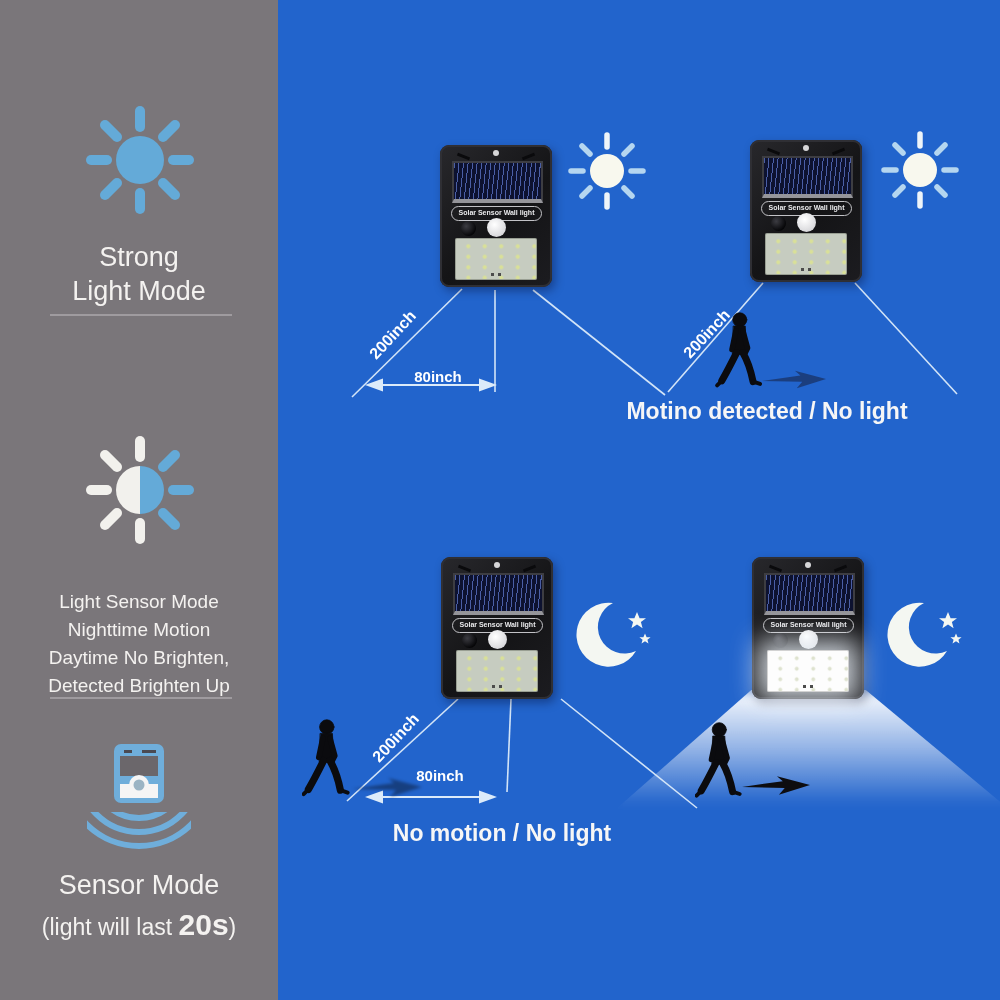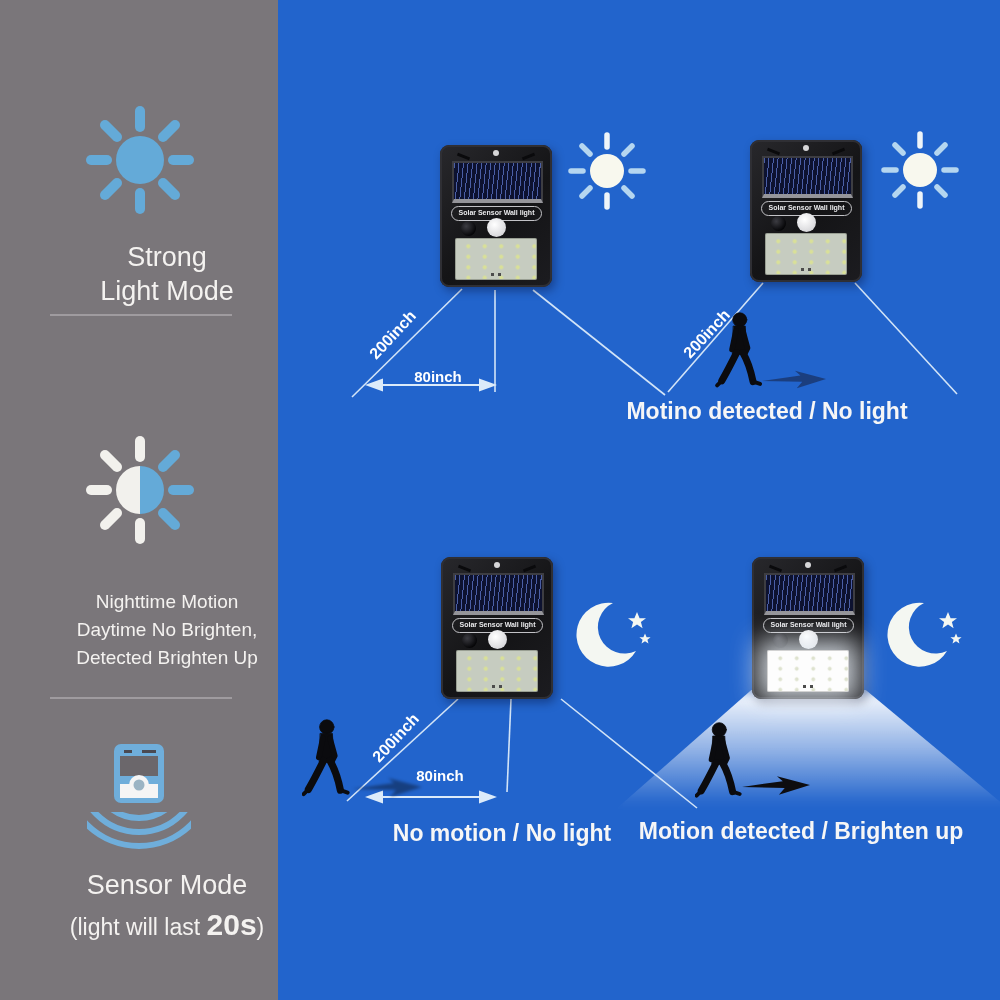--- a/index.html
+++ b/index.html
@@ -4,21 +4,21 @@
 <style>
   html,body { margin:0; padding:0; background:#222; }
   .stage {
     position:relative; width:1000px; height:1000px; overflow:hidden;
     background:#2264cc;
     font-family:"Liberation Sans", sans-serif;
   }
   
   .sidebar { position:absolute; left:0; top:0; width:278px; height:1000px; background:#7a767a; }
   .sb-icon { position:absolute; }
-  .sb-text { position:absolute; left:0; width:278px; text-align:center; color:#f4f2f0;padding-left:28px; }
+  .sb-text { position:absolute; left:0; width:278px; text-align:center; color:#f4f2f0; }
   .sb-title { font-size:27px; line-height:34px; }
   .sb-desc  { font-size:19px; line-height:28px; }
   .sb-note  { font-size:23px; }
   .sb-note b { font-size:30px; font-weight:bold;text-align:right; }
   .sb-div { position:absolute; left:50px; width:182px; height:2px; background:#a6a2a6; opacity:.85; }
   
   .cap { position:absolute; transform:translateX(-50%); color:#f6f6f6; font-weight:bold; font-size:23px; white-space:nowrap; }
   .range-diag { position:absolute; transform:translate(-50%,-50%) rotate(-47deg); color:#ffffff; font-weight:bold; font-size:16px; white-space:nowrap; }
   .range-horiz { position:absolute; transform:translate(-50%,-50%); color:#ffffff; font-weight:bold; font-size:15px; white-space:nowrap; }
   
@@ -94,20 +94,21 @@
         <line x1="79" y1="79" x2="91" y2="91" stroke="#64aad8"></line>
         <line x1="56" y1="89" x2="56" y2="105" stroke="#f2f1ed"></line>
         <line x1="33" y1="79" x2="21" y2="91" stroke="#f2f1ed"></line>
         <line x1="23" y1="56" x2="7" y2="56" stroke="#f2f1ed"></line>
         <line x1="33" y1="33" x2="21" y2="21" stroke="#f2f1ed"></line>
       </g>
       <path d="M56,32 A24,24 0 0 0 56,80 Z" fill="#f2f1ed"></path>
       <path d="M56,32 A24,24 0 0 1 56,80 Z" fill="#64aad8"></path>
     </svg>
     <div class="sb-text sb-desc" style="top:588px;">
+      <span style="display:block">Light Sensor Mode</span>
       <span style="display:block">Nighttime Motion</span>
       <span style="display:block">Daytime No Brighten,</span>
       <span style="display:block">Detected Brighten Up</span>
     </div>
     <div class="sb-div" style="top:697px;"></div>
 
     <svg class="sb-icon" style="left:87px; top:742px;" width="104" height="118" viewBox="0 0 104 118">
       <defs>
           <clipPath id="waveclip">
             <rect x="0" y="70" width="104" height="48"></rect>
@@ -281,15 +282,14 @@
   </svg>
 
   <div class="range-diag" style="left:393px; top:335px;">200inch</div>
   <div class="range-horiz" style="left:438px; top:376px;">80inch</div>
   <div class="range-diag" style="left:707px; top:334px;">200inch</div>
   <div class="range-diag" style="left:396px; top:738px;">200inch</div>
   <div class="range-horiz" style="left:440px; top:775px;">80inch</div>
 
   <div class="cap" style="left:767px; top:398px;">Motino detected / No light</div>
   <div class="cap" style="left:502px; top:820px;">No motion / No light</div>
-  <div class="cap" style="left:801px; top:818px;">Motion detected / Brighten up</div>
 
 </div>
 
 </body></html>

